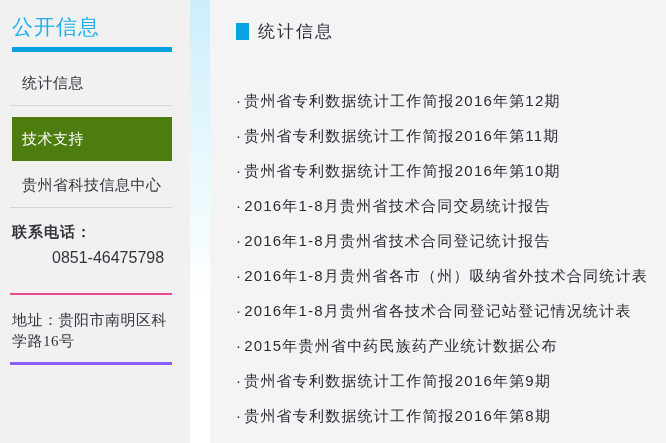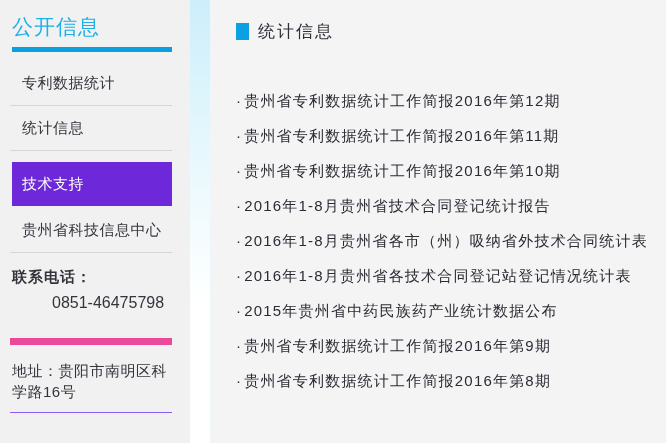--- a/index.html
+++ b/index.html
@@ -30,42 +30,43 @@
   }
   .side-nav { margin-top: 9px; }
   .nav-item {
     font-size: 15px; color: #34343c;
     padding: 13px 0 12px 12px;
     border-bottom: 1px solid #d6d6d6;
     letter-spacing: 0.5px;
     cursor: pointer;
   }
   .nav-item.active {
-    background: #6d28d9; color: #ffffff;
+    background: #4d7c0f; color: #ffffff;
     border-bottom: none;
     margin: 11px 0 2px 2px;
     padding: 13px 0 12px 10px;
   }
   .contact-block {
     padding: 15px 0 26px 2px;
-    border-bottom: 7px solid #ec4899;
+    border-bottom: 2px solid #ec4899;
   }
   .contact-label {
     font-size: 15px; font-weight: bold; color: #34343c;
     letter-spacing: 1px;
   }
   .contact-phone {
     margin: 7px 0 0 40px;
     font-size: 16px; color: #34343c;
   }
   .address-block {
     padding: 15px 0 10px 2px;
-    border-bottom: 1px solid #8b5cf6;
+    border-bottom: 3px solid #8b5cf6;
     font-size: 15px; line-height: 21px; color: #34343c;
     letter-spacing: 0.5px;
+    font-family: Liberation Serif, serif;
   }
 
   
   .strip {
     width: 21px; flex-shrink: 0;
     background: linear-gradient(180deg, #cdeefb 0%, #e3f7fd 30%, #ffffff 68%, #ffffff 100%);
     border-right: 1px solid #eef6f9;
   }
 
   
@@ -94,21 +95,20 @@
 </head>
 <body>
 
 <div class="page">
 
   <aside class="sidebar">
     <h2 class="sidebar-title">公开信息</h2>
     <div class="title-bar"></div>
 
     <nav class="side-nav">
-      <div class="nav-item">专利数据统计</div>
       <div class="nav-item">统计信息</div>
       <div class="nav-item active">技术支持</div>
       <div class="nav-item">贵州省科技信息中心</div>
     </nav>
 
     <div class="contact-block">
       <div class="contact-label">联系电话：</div>
       <div class="contact-phone">0851-46475798</div>
     </div>
 
@@ -120,20 +120,21 @@
   <main class="main">
     <div class="section-header">
       <span class="section-marker"></span>
       <h1 class="section-title">统计信息</h1>
     </div>
 
     <ul class="link-list">
       <li class="link-item"><span class="bullet">·</span><span>贵州省专利数据统计工作简报2016年第12期</span></li>
       <li class="link-item"><span class="bullet">·</span><span>贵州省专利数据统计工作简报2016年第11期</span></li>
       <li class="link-item"><span class="bullet">·</span><span>贵州省专利数据统计工作简报2016年第10期</span></li>
+      <li class="link-item"><span class="bullet">·</span><span>2016年1-8月贵州省技术合同交易统计报告</span></li>
       <li class="link-item"><span class="bullet">·</span><span>2016年1-8月贵州省技术合同登记统计报告</span></li>
       <li class="link-item"><span class="bullet">·</span><span>2016年1-8月贵州省各市（州）吸纳省外技术合同统计表</span></li>
       <li class="link-item"><span class="bullet">·</span><span>2016年1-8月贵州省各技术合同登记站登记情况统计表</span></li>
       <li class="link-item"><span class="bullet">·</span><span>2015年贵州省中药民族药产业统计数据公布</span></li>
       <li class="link-item"><span class="bullet">·</span><span>贵州省专利数据统计工作简报2016年第9期</span></li>
       <li class="link-item"><span class="bullet">·</span><span>贵州省专利数据统计工作简报2016年第8期</span></li>
     </ul>
   </main>
 
 </div>

